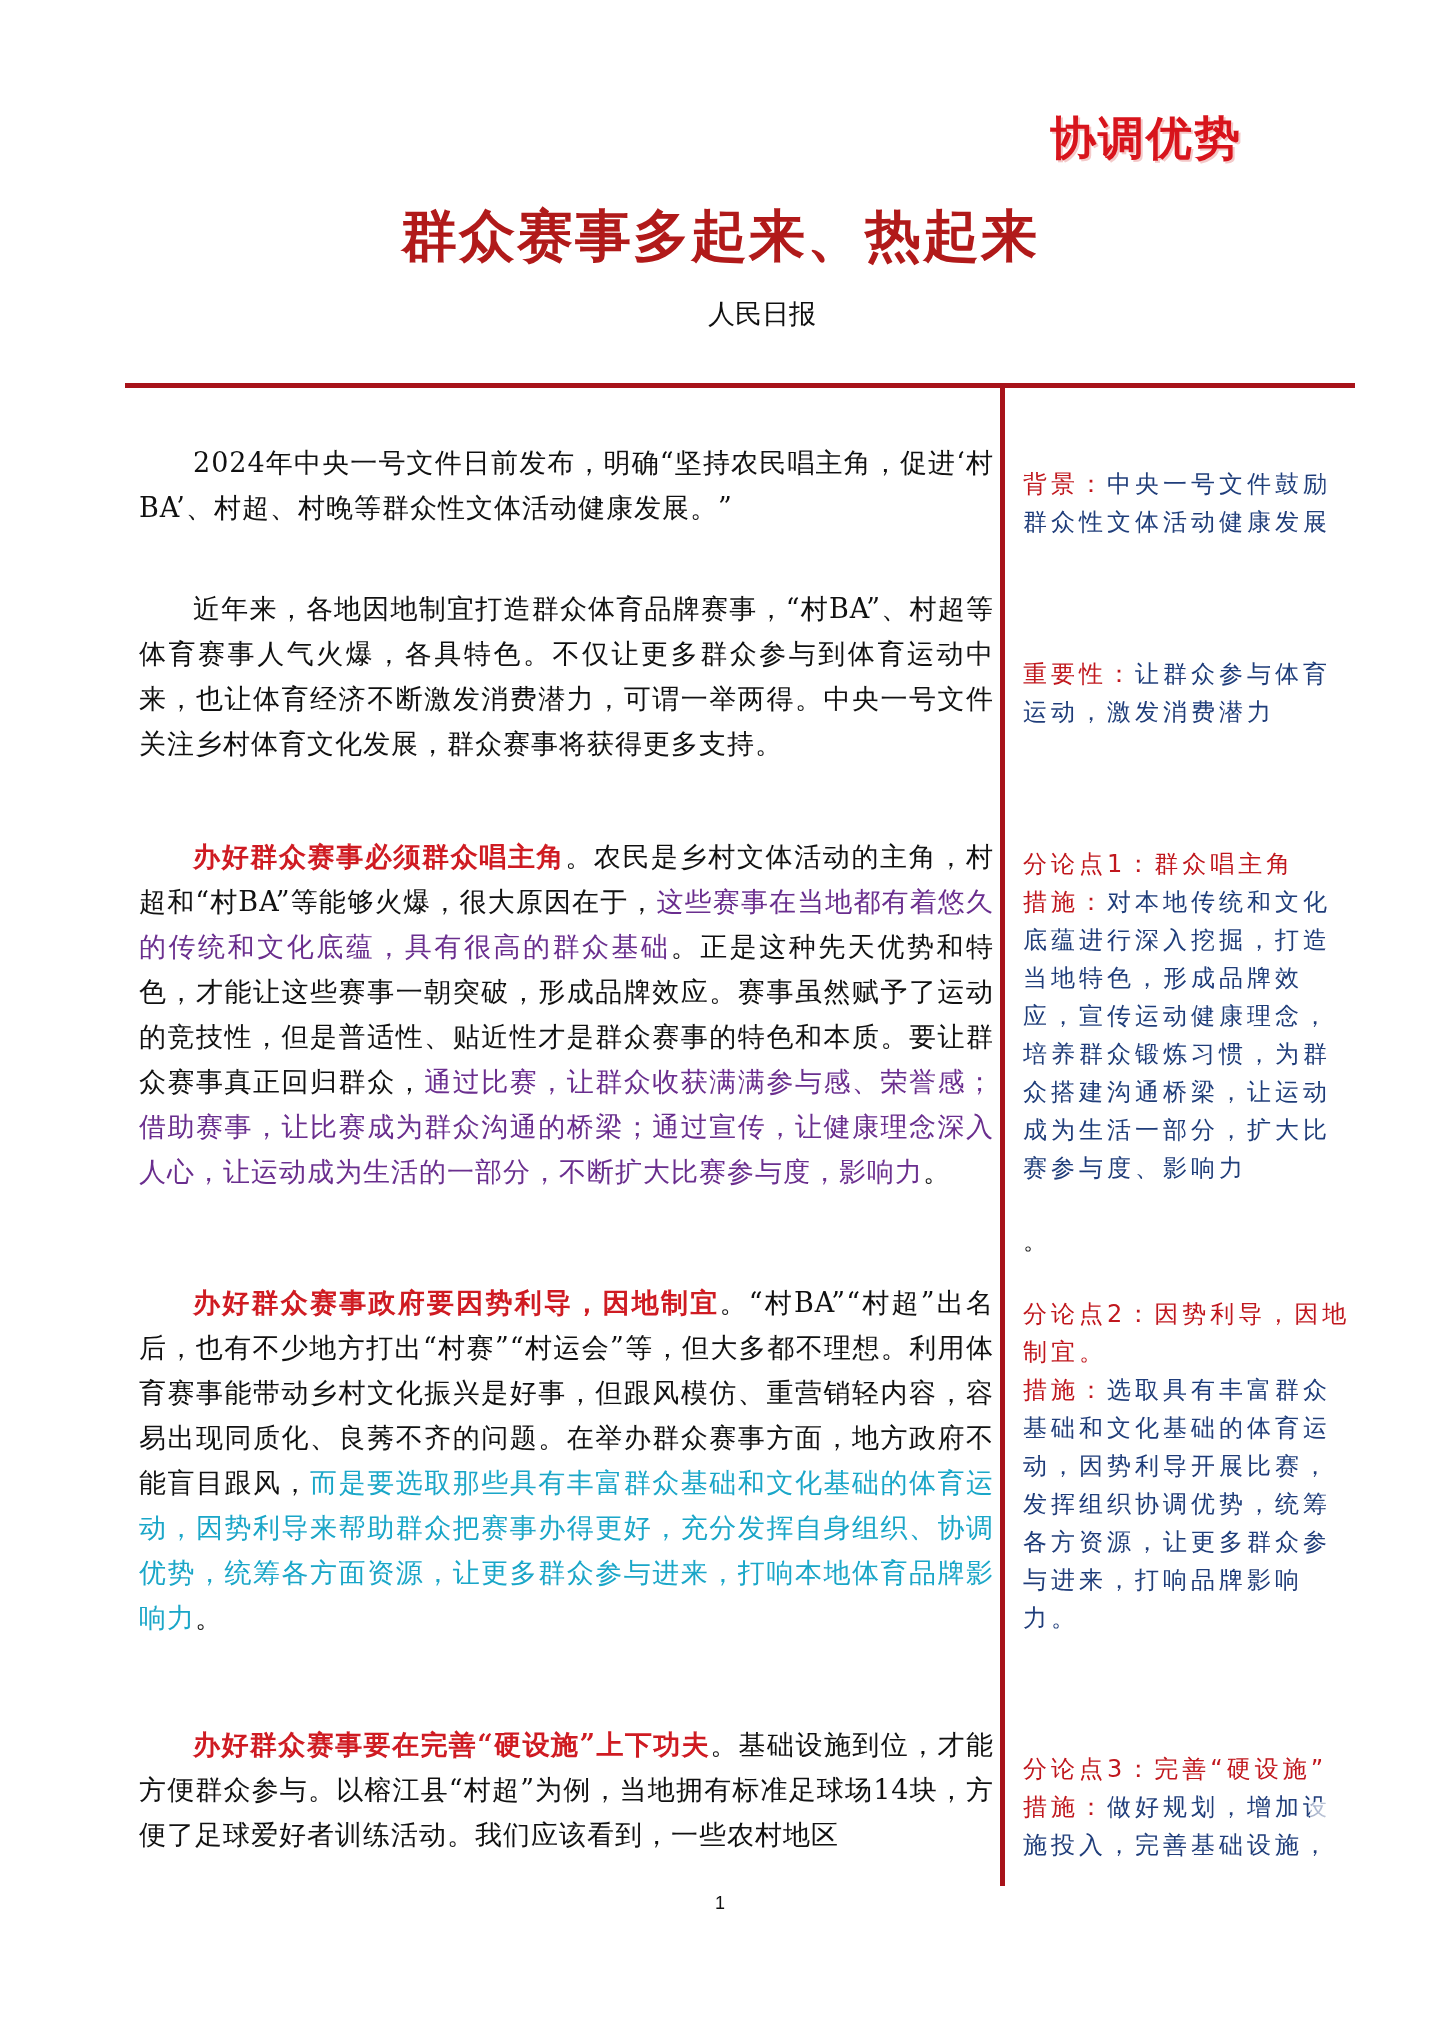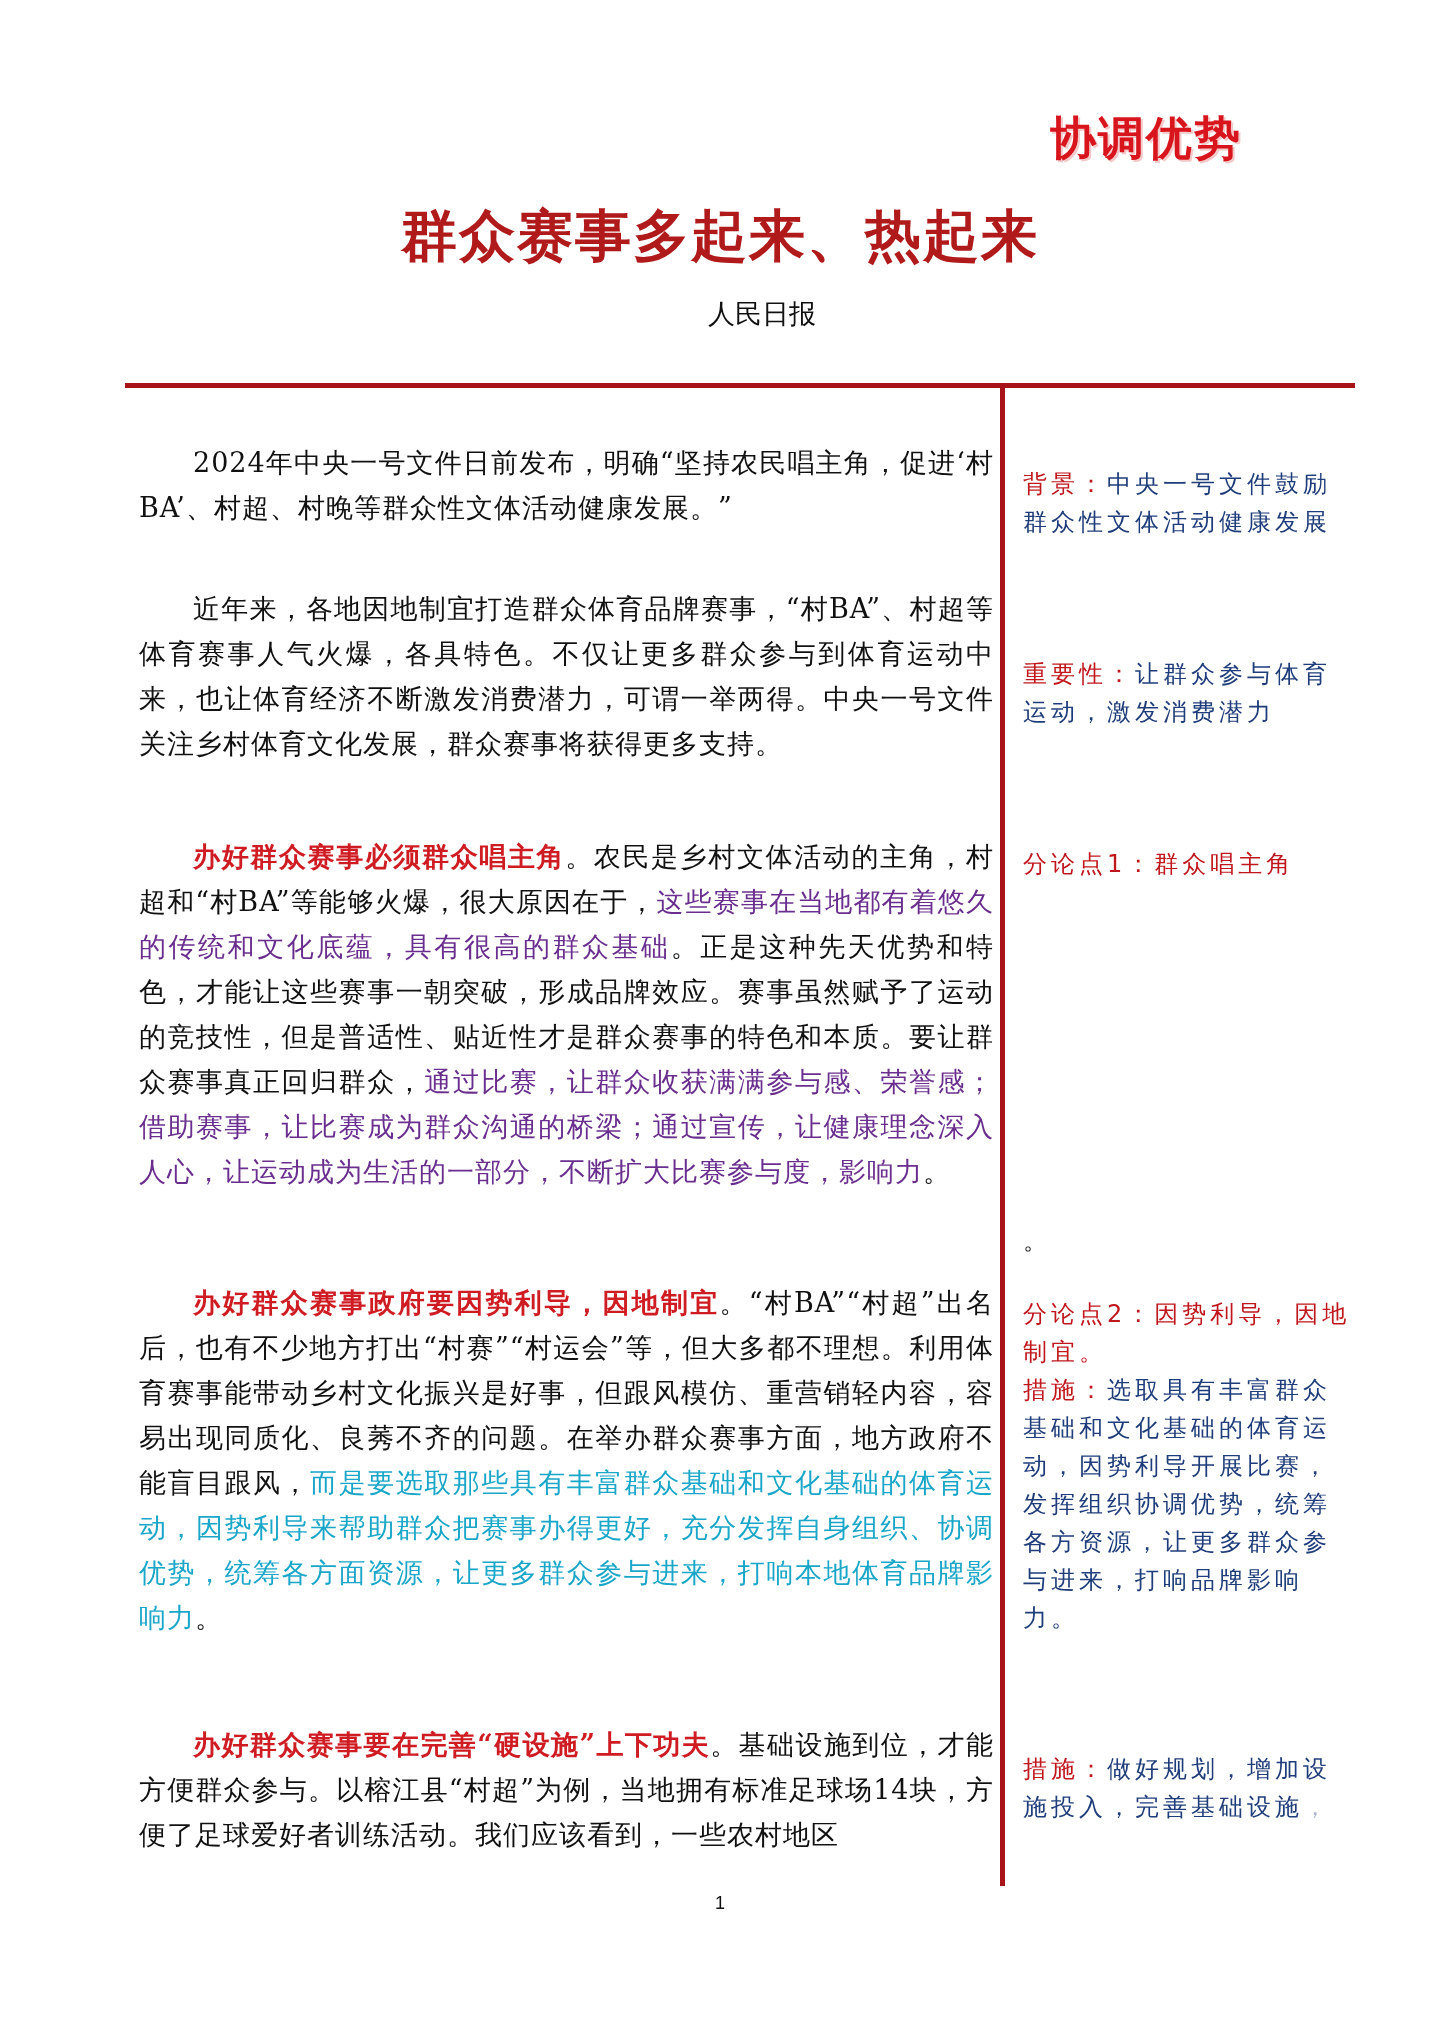--- a/index.html
+++ b/index.html
@@ -88,24 +88,26 @@
 </div>
 
 <div class="side s1">
   <p><span class="lbl">背景：</span><span>中央一号文件鼓励群众性文体活动健康发展</span></p>
 </div>
 <div class="side s2">
   <p><span class="lbl">重要性：</span><span>让群众参与体育运动，激发消费潜力</span></p>
 </div>
 <div class="side s3">
   <p class="lbl">分论点1：群众唱主角</p>
+  <p><span class="lbl">措施：</span><span>对本地传统和文化底蕴进行深入挖掘，打造当地特色，形成品牌效应，宣传运动健康理念，培养群众锻炼习惯，为群众搭建沟通桥梁，让运动成为生活一部分，扩大比赛参与度、影响力</span></p>
 </div>
 <div class="stray">。</div>
 <div class="side s4">
   <p class="lbl">分论点2：因势利导，因地制宜。</p>
   <p><span class="lbl">措施：</span><span>选取具有丰富群众基础和文化基础的体育运动，因势利导开展比赛，发挥组织协调优势，统筹各方资源，让更多群众参与进来，打响品牌影响力。</span></p>
 </div>
 <div class="side s5">
+  <p class="lbl">分论点3：完善“硬设施”</p>
   <p><span class="lbl">措施：</span><span>做好规划，增加设施投入，完善基础设施，</span></p>
 </div>
 <div class="fade"></div>
 
 <div class="pageno">1</div>
 
 </body></html>

